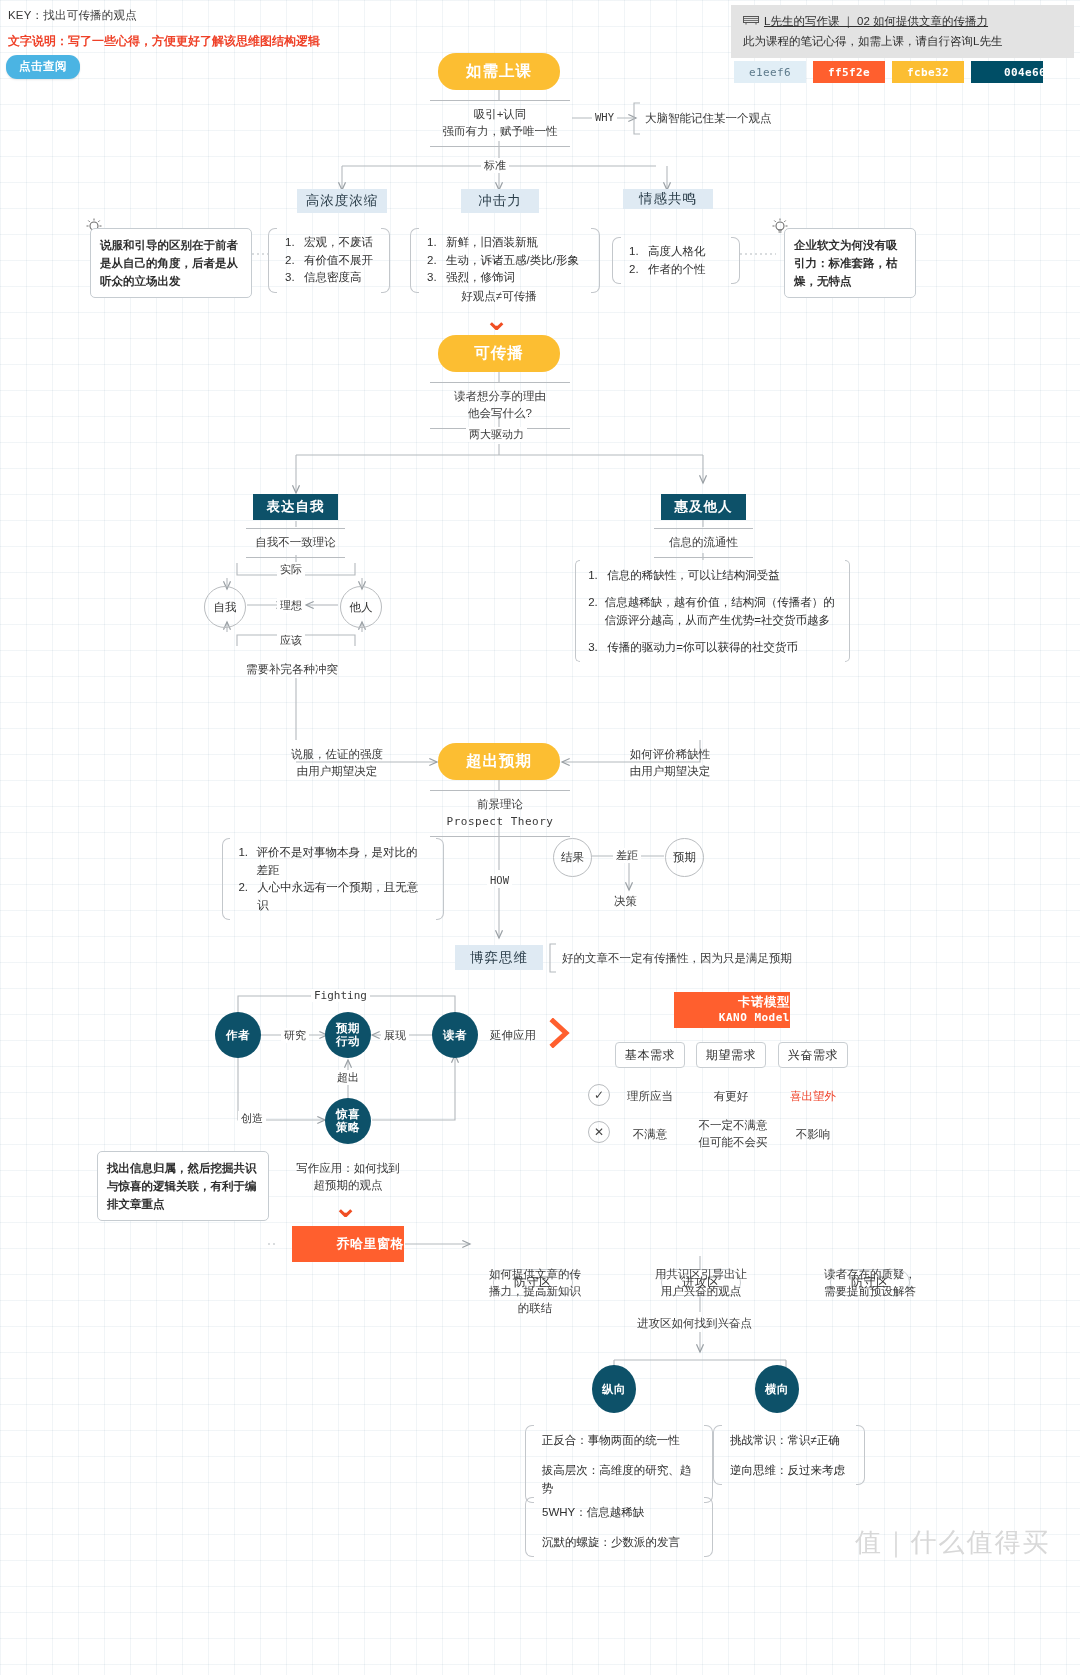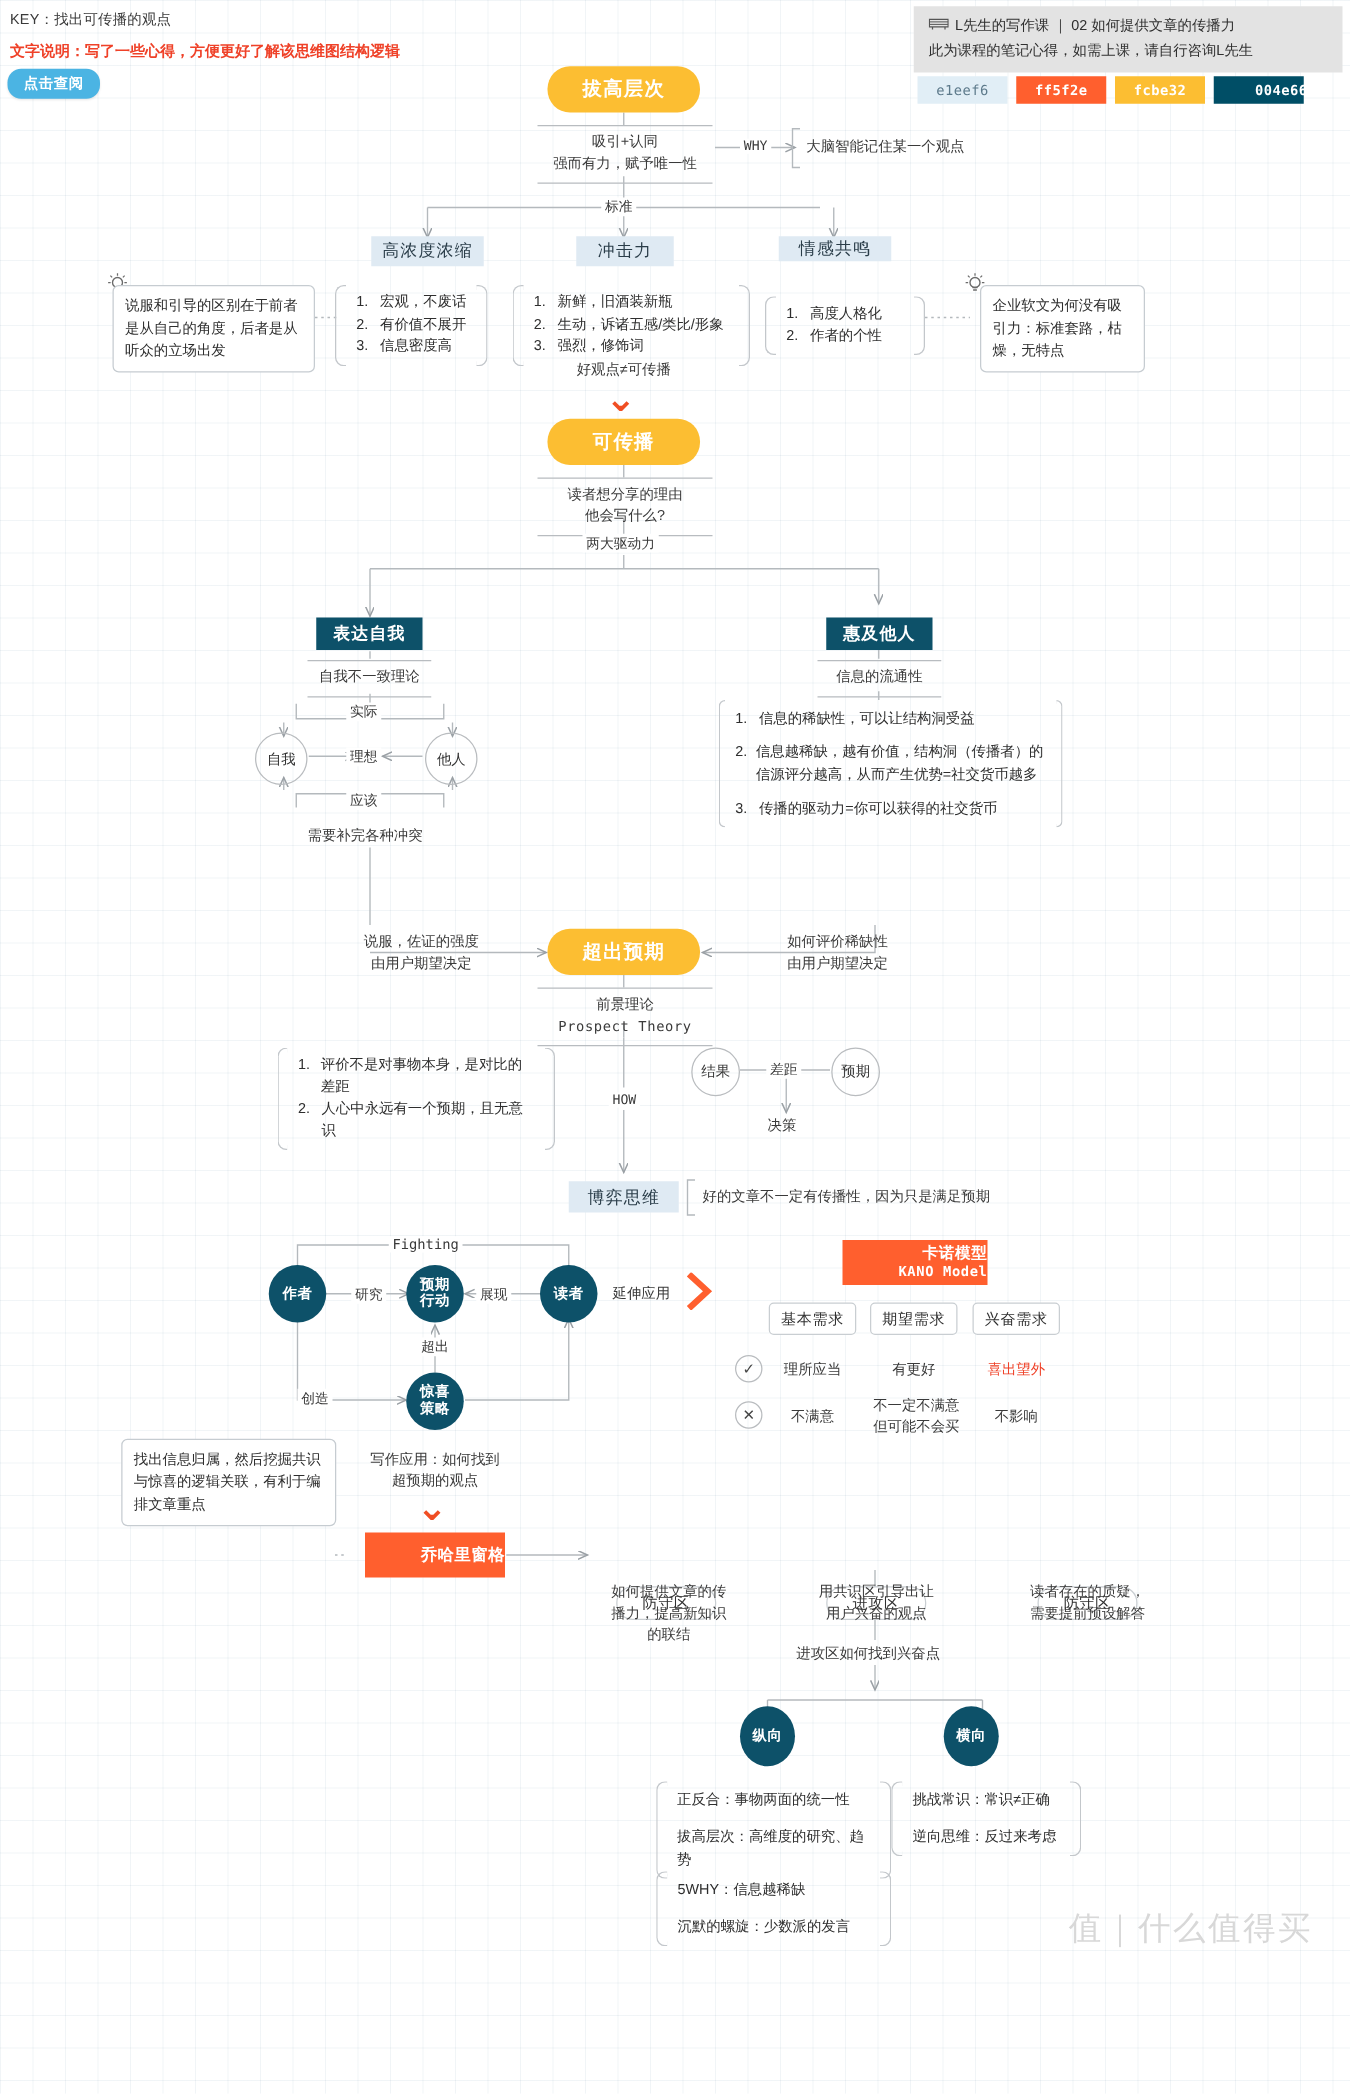--- a/index.html
+++ b/index.html
@@ -25,21 +25,21 @@
   .note-line{ font-size:12px; color:#ef4128; font-weight:bold; white-space:nowrap;}
   .pill-btn{
     background:#4bb4e3;color:#fff;font-size:11.5px;font-weight:bold;
     border-radius:11px;padding:4px 13px 5px;white-space:nowrap;letter-spacing:.5px;
     box-shadow:0 1px 2px rgba(0,0,0,.10);
   }
   .credit-box{
     background:#e3e3e3;color:#2f2f2f;font-size:11.5px;line-height:20px;
     padding:6px 12px 7px 12px;white-space:nowrap;
   }
-  .credit-row{display:flex;align-items:flex-start;gap:5px;}
+  .credit-row{display:flex;align-items:flex-start;gap:5px;text-decoration:underline;}
   .swatches{display:flex;}
   .sw{width:72px;height:22px;display:flex;align-items:center;justify-content:center;
       font-size:11px;font-family:"DejaVu Sans Mono","Liberation Mono",monospace;letter-spacing:.4px;}
   .sw1{background:#e1eef6;color:#5d7a8b;}
   .sw2{background:#ff5f2e;color:#ffffff;font-weight:bold;}
   .sw3{background:#fcbe32;color:#ffffff;font-weight:bold;}
   .sw4{background:#004e66;color:#ffffff;font-weight:bold;padding-left:36px;}
 
   
   .node-yellow{
@@ -74,21 +74,21 @@
     display:flex;align-items:center;justify-content:center;
     font-size:12px;color:#303030;letter-spacing:.6px;margin-top:40px;
   }
   .box-outline{
     border:1px solid #c9ced2;border-radius:4px;background:#fff;
     display:flex;align-items:center;justify-content:center;
     font-size:12px;color:#303030;letter-spacing:.6px;
   }
   .tip-box{
     border:1px solid #c6ccd1;border-radius:5px;background:#fff;
-    font-size:11.5px;color:#2e2e2e;line-height:18px;padding:7px 9px;
+    font-size:11.5px;color:#2e2e2e;line-height:18px;padding:7px 9px;font-weight:bold;
   }
   .plain{font-size:11.5px;color:#3a3a3a;line-height:17px;}
   .plain-c{font-size:11.5px;color:#3a3a3a;line-height:17px;text-align:center;}
   .sub-band{ text-align:center;font-size:11.5px;color:#3a3a3a;line-height:17px;
              border-top:1px solid #b8bcc0;border-bottom:1px solid #b8bcc0;padding:5px 0 6px;}
   .mono{font-family:"DejaVu Sans Mono","Liberation Mono",monospace;letter-spacing:.5px;}
   .edge-lbl{font-size:11px;color:#3a3a3a;background:#fff;padding:0 3px;white-space:nowrap;}
   .edge-lbl-mono{font-size:10.5px;color:#3a3a3a;background:#fff;padding:0 3px;
       font-family:"DejaVu Sans Mono","Liberation Mono",monospace;white-space:nowrap;}
 
@@ -215,21 +215,21 @@
     <div>此为课程的笔记心得，如需上课，请自行咨询L先生</div>
   </div>
 
   <div class="abs swatches" style="left:734px;top:61px;">
     <div class="sw sw1">e1eef6</div>
     <div class="sw sw2" style="margin-left:7px;">ff5f2e</div>
     <div class="sw sw3" style="margin-left:7px;">fcbe32</div>
     <div class="sw sw4" style="margin-left:7px;">004e66</div>
   </div>
 
-  <div class="abs node-yellow" style="left:438px;top:53px;width:122px;height:37px;">拔高层次</div>
+  <div class="abs node-yellow" style="left:438px;top:53px;width:122px;height:37px;">如需上课</div>
 
   <div class="abs" style="left:430px;top:100px;width:140px;">
     <div class="sub-band">
       <div>吸引+认同</div>
       <div>强而有力，赋予唯一性</div>
     </div>
   </div>
 
   <div class="abs edge-lbl-mono" style="left:592px;top:111px;">WHY</div>
   <div class="abs plain" style="left:645px;top:110px;">大脑智能记住某一个观点</div>

